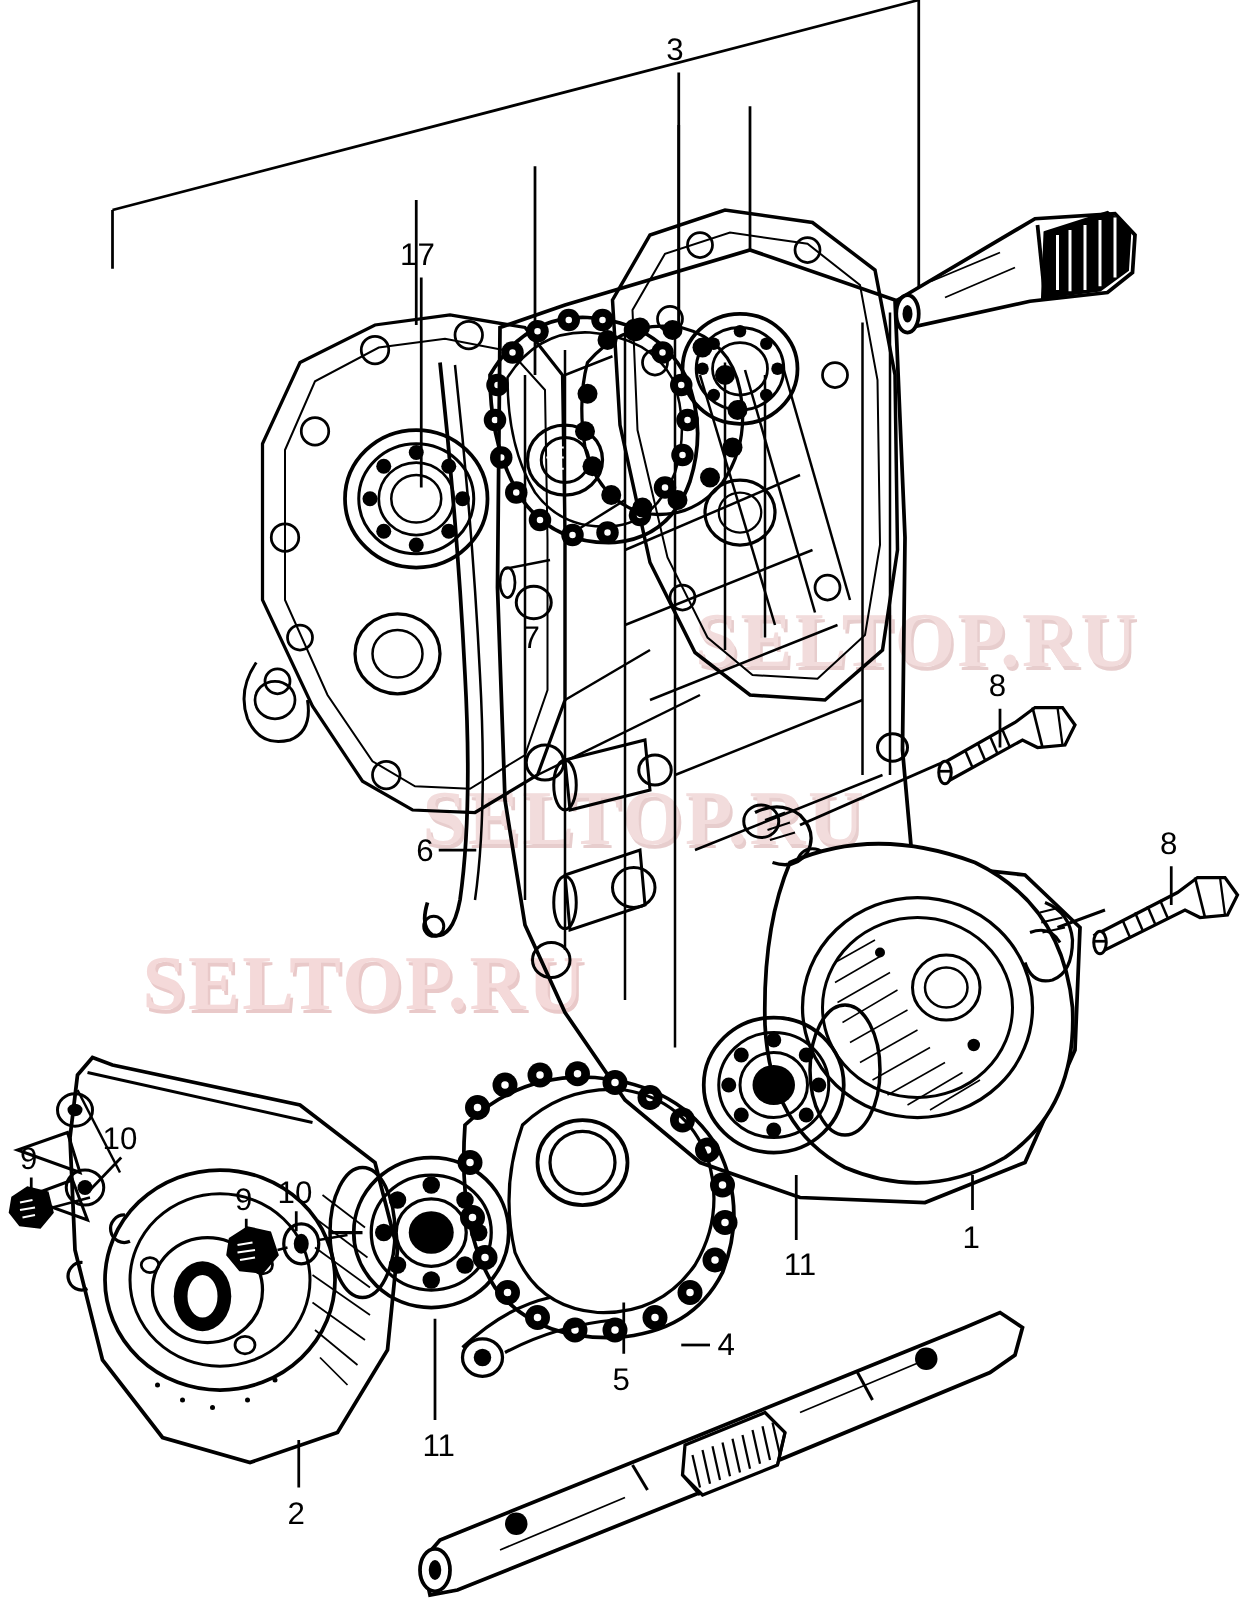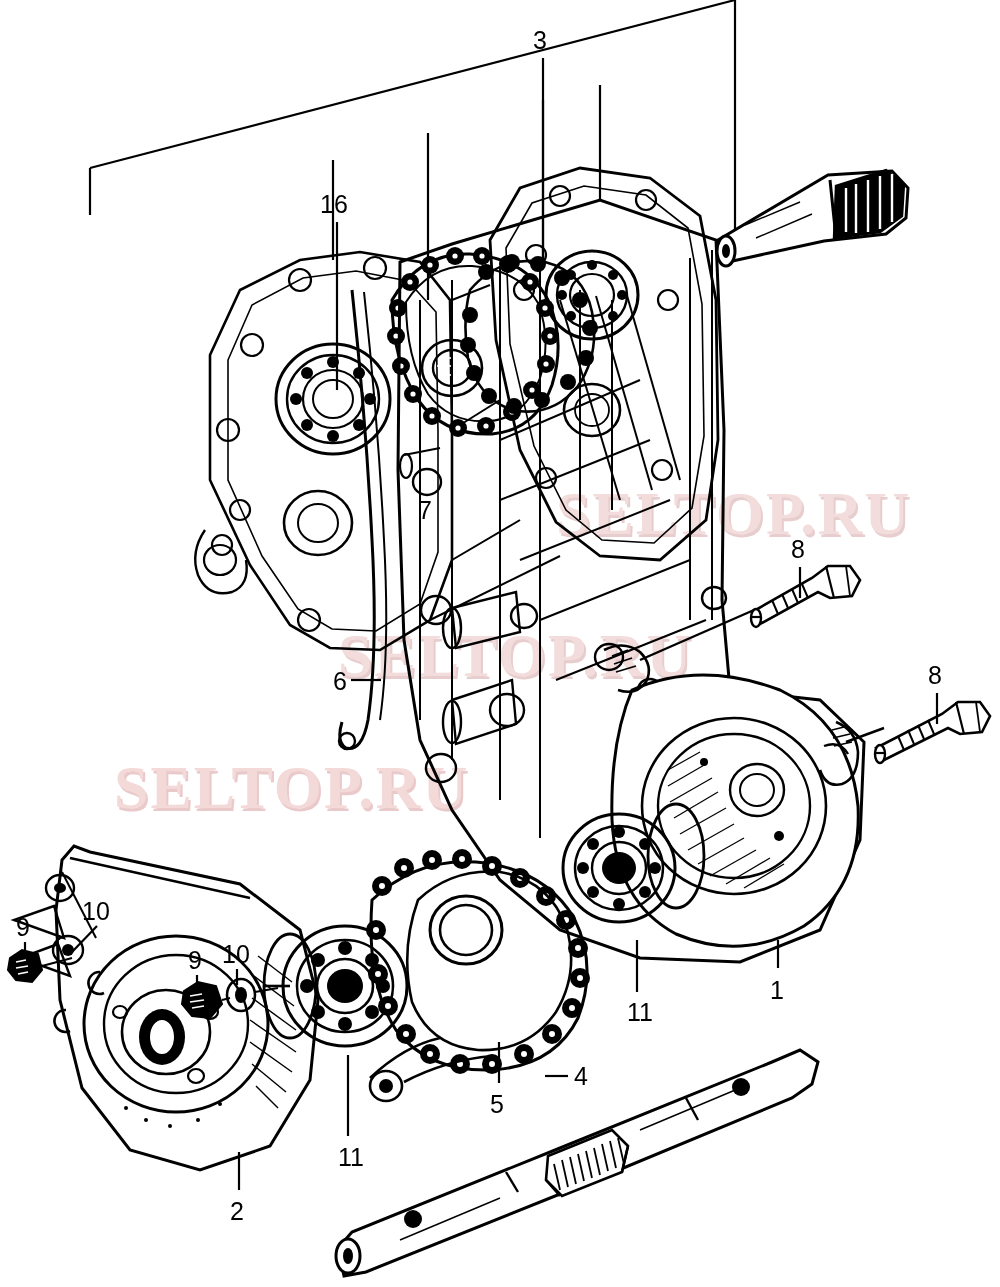--- a/index.html
+++ b/index.html
@@ -538,21 +538,21 @@
         <path d="M637 940 L637 992"></path>
         <path d="M348 1055 L348 1136"></path>
         <path d="M499 1042 L499 1083"></path>
         <path d="M568 1076 L545 1076"></path>
         <path d="M239 1152 L239 1190"></path>
       </g>
   </svg>
 
   <div id="callouts">
       <div class="callout" style="left: 533px; top: 28px;">3</div>
-      <div class="callout" style="left: 320px; top: 192px;">16</div>
+      <div class="callout" style="left: 320px; top: 192px;">17</div>
       <div class="callout" style="left: 791px; top: 537px;">8</div>
       <div class="callout" style="left: 928px; top: 663px;">8</div>
       <div class="callout" style="left: 418px; top: 498px;">7</div>
       <div class="callout" style="left: 333px; top: 669px;">6</div>
       <div class="callout" style="left: 16px; top: 915px;">9</div>
       <div class="callout" style="left: 82px; top: 899px;">10</div>
       <div class="callout" style="left: 188px; top: 948px;">9</div>
       <div class="callout" style="left: 222px; top: 942px;">10</div>
       <div class="callout" style="left: 770px; top: 978px;">1</div>
       <div class="callout" style="left: 627px; top: 1000px;">11</div>

